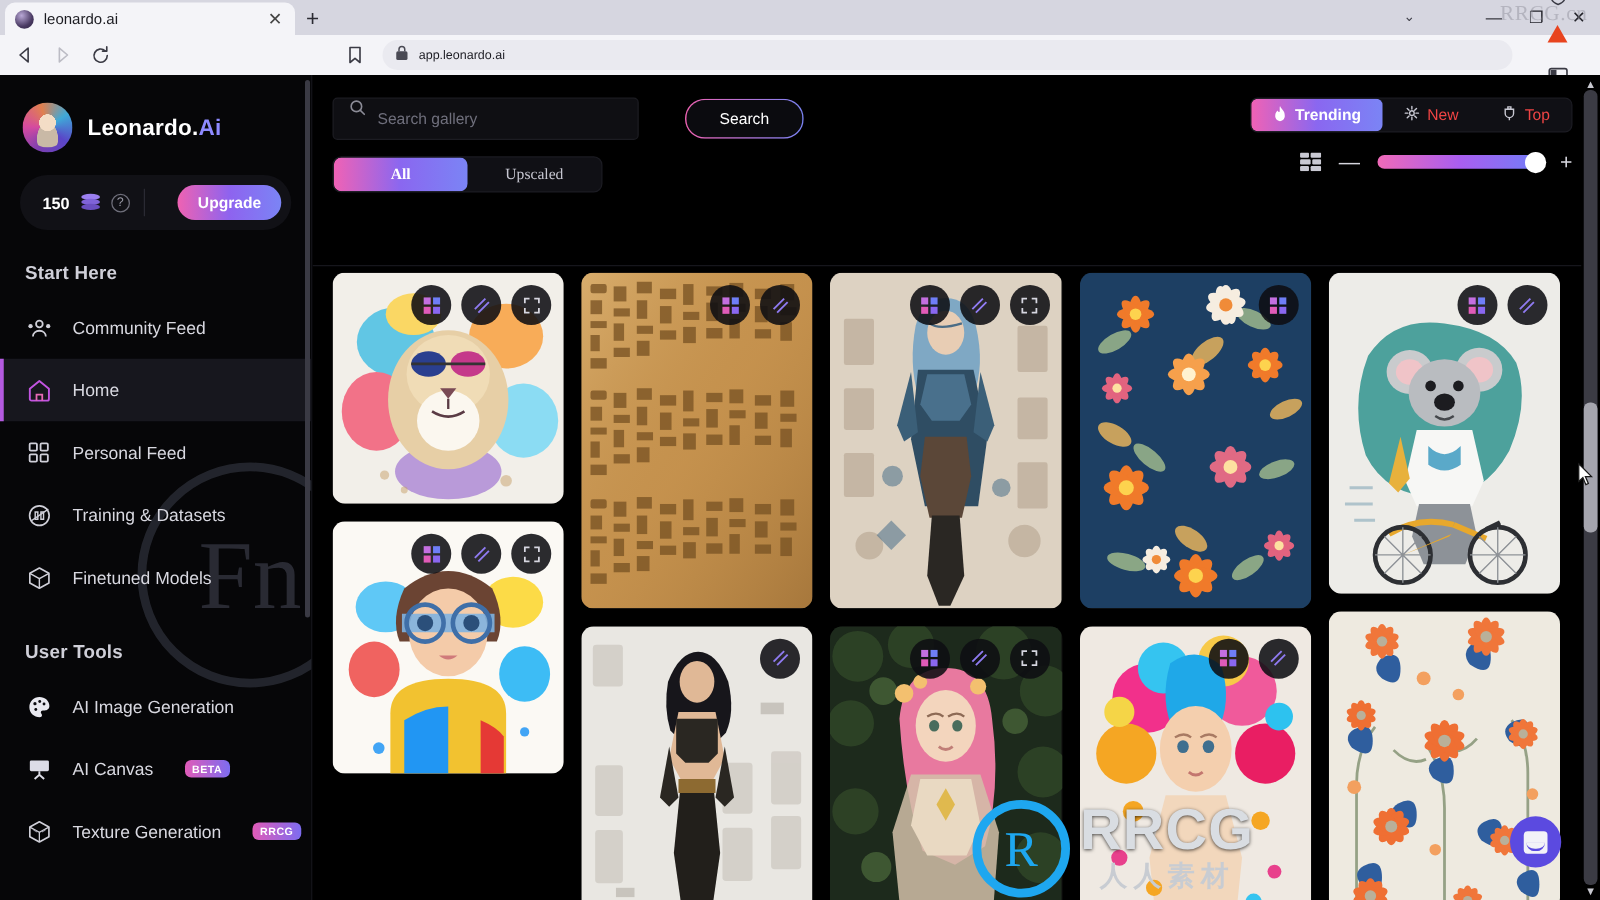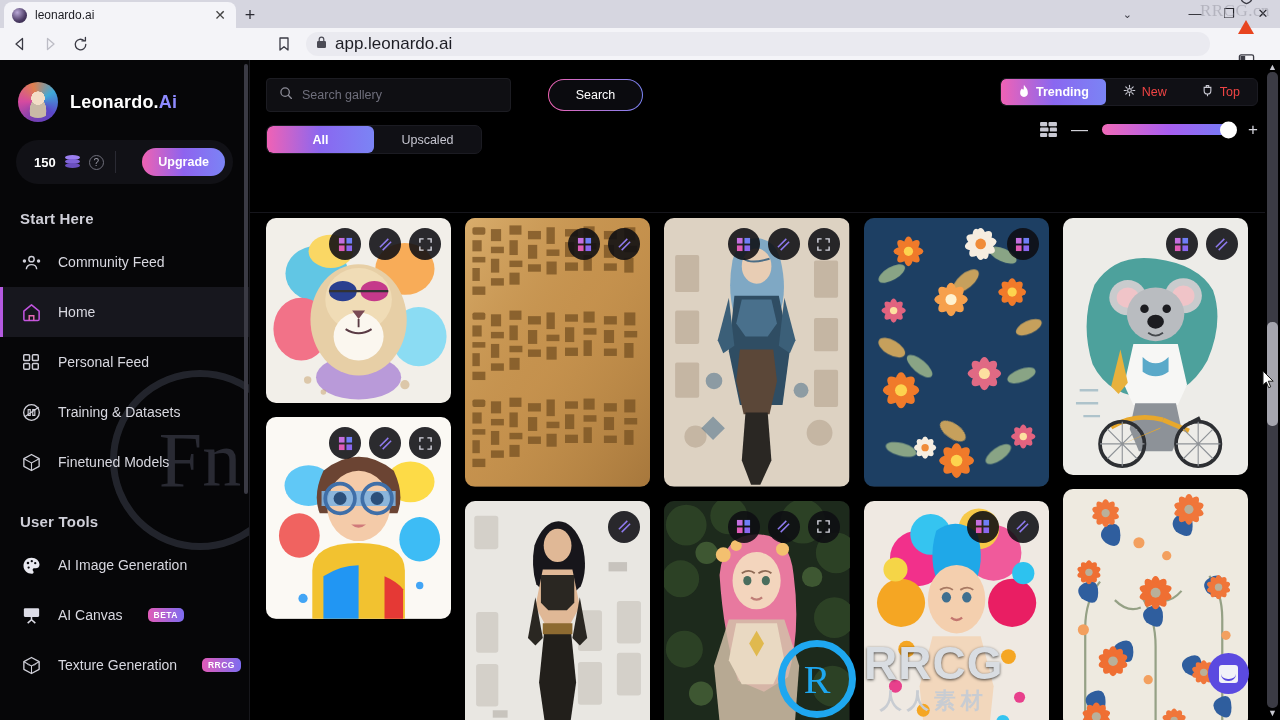--- a/index.html
+++ b/index.html
@@ -30,21 +30,21 @@
   .winctl { position: absolute; right: 0; top: 0; height: 28px; display: flex; align-items: center; }
   .winctl span { width: 34px; text-align: center; font-size: 13px; color: #23232a; line-height: 28px; }
   .chev { position: absolute; right: 148px; top: 0; height: 28px; line-height: 28px; font-size: 11px; color:#3b3b44; }
 
   .navbar { height: 32px; background: #f4f4f8; display: flex; align-items: center; padding: 0 6px; gap: 2px; position: relative; }
   .navbtn { width: 28px; height: 26px; display: flex; align-items: center; justify-content: center; color:#3a3a44; }
   .navbtn.disabled { color: #b9b9c2; }
   .omni {
     flex: 1; height: 24px; background: #eaeaf0; border-radius: 12px;
     display: flex; align-items: center; padding: 0 10px; gap: 8px; margin: 0 6px;
-    font-size: 17px; color: #1d1d24;
+    font-size: 10px; color: #1d1d24;
   }
   .omni-right { display: flex; align-items: center; gap: 4px; flex-direction: column; }
   .vpn-pill {
     border: 1px solid #b6b6c2; border-radius: 10px; height: 17px; padding: 0 8px 0 6px;
     display: flex; align-items: center; gap: 4px; font-size: 10px; color: #33333c;
   }
   .vpn-dot { width: 5px; height: 5px; border-radius: 50%; background: #3d3d46; }
   .brave-tri { width: 0; height: 0; border-left: 8px solid transparent; border-right: 8px solid transparent; border-bottom: 14px solid #e8441f; }
 
   .wmark-top { position: absolute; right: 10px; top: 1px; font-size: 17px; color: rgba(140,140,150,.45);
@@ -114,39 +114,39 @@
   .sb-scroll {
     position: absolute; right: 1px; top: 4px; width: 4px; height: 430px; background: #3a3a44; border-radius: 2px;
   }
 
   
   .main { flex: 1; background: #000; position: relative; overflow: hidden; }
   .toolbar { padding: 18px 22px 0 16px; }
   .tb-row { display: flex; align-items: center; }
   .searchbox {
     width: 245px; height: 34px; background: #0f0f13; border: 1px solid #1c1c22; border-radius: 4px;
-    display: flex; align-items: center; gap: 9px; padding: 0 12px;
+    display: flex; gap: 9px; padding: 0 12px;
   }
   .searchbox input {
     background: transparent; border: none; outline: none; color: #cfcfd8; font-size: 12.5px;
     font-family: "Liberation Sans", sans-serif; width: 100%;
   }
   .searchbox input::placeholder { color: #6f6f7c; }
   .search-btn {
     margin-left: 37px; width: 95px; height: 32px; border-radius: 16px; color: #fff; font-size: 12.5px;
     display: flex; align-items: center; justify-content: center; background: #0b0b0f;
     border: 1px solid transparent;
     background-image: linear-gradient(#0b0b0f,#0b0b0f), linear-gradient(90deg,#ef62b2,#7b84f5);
     background-origin: border-box; background-clip: padding-box, border-box;
   }
   .seg {
     margin-top: 13px; height: 29px; background: #101015; border-radius: 7px; display: inline-flex; overflow: hidden;
     border: 1px solid #1b1b22;
   }
-  .seg div { min-width: 107px; display:flex; align-items:center; justify-content:center; font-size:12.5px; color:#c6c6d0; }
+  .seg div { min-width: 107px; display:flex; align-items:center; justify-content:center; font-size:12.5px; color:#c6c6d0;font-family:Liberation Serif, serif; }
   .seg div.on { background: linear-gradient(90deg, #f062b5, #8a67f0, #7b84f5); color:#fff; font-weight:bold; border-radius:6px; }
 
   .tb-right { position: absolute; right: 22px; top: 18px; text-align: right; }
   .sortseg { height: 28px; background: #101015; border-radius: 6px; display: inline-flex; overflow: hidden; border:1px solid #1b1b22;}
   .sortseg div { padding: 0 17px; display:flex; align-items:center; gap:6px; font-size:12.5px; color:#ef4444; }
   .sortseg div.on { background: linear-gradient(90deg, #f062b5, #8a67f0, #7b84f5); color:#fff; font-weight:bold; border-radius:5px; }
   .zoomrow { display: flex; align-items: center; justify-content: flex-end; gap: 14px; margin-top: 15px; }
   .zoomrow .ic { color:#cfcfd8; display:flex; align-items:center; }
   .slider { width: 132px; height: 11px; border-radius: 6px; background: linear-gradient(90deg,#f06ab8,#a95ef0,#6f7ef7); position: relative; }
   .slider .knob { position:absolute; right:-3px; top:50%; transform: translateY(-50%); width:17px; height:17px; border-radius:50%; background:#fff; }

